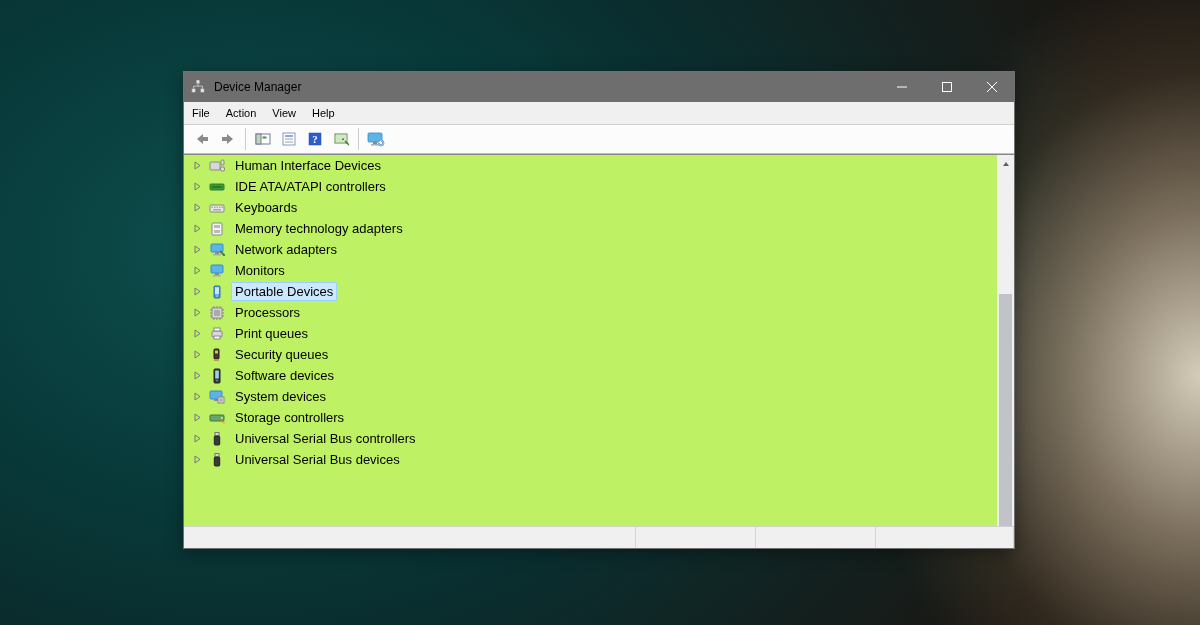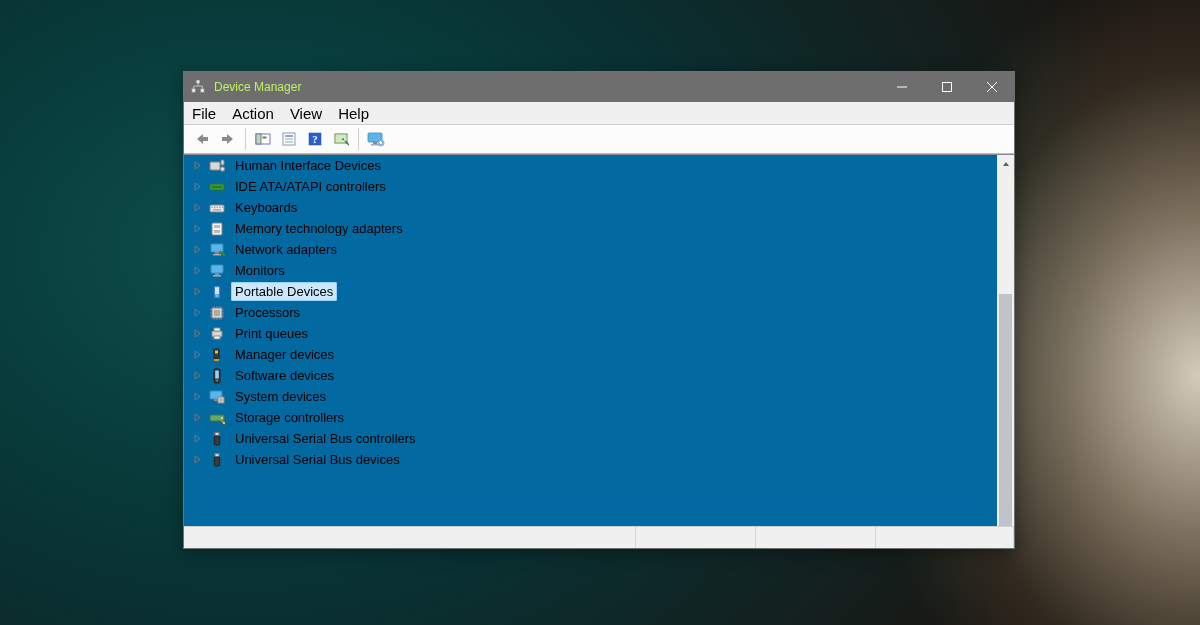--- a/index.html
+++ b/index.html
@@ -13,43 +13,43 @@
     background: radial-gradient(ellipse 450px 550px at 100% 60%, rgba(245,235,215,0.85) 0%, rgba(200,180,150,0.55) 30%, rgba(120,100,70,0.25) 55%, transparent 75%);
     pointer-events:none;
   }
   .window {
     position:absolute; left:183px; top:71px; width:832px; height:478px;
     background:#fff; border:1px solid #707070;
     box-shadow:0 4px 16px rgba(0,0,0,0.35);
     display:flex; flex-direction:column;
   }
   .titlebar {
-    height:30px; background:#6e6e6e; color:#bef264; display:flex; align-items:center;
+    height:30px; background:#6e6e6e; color:#000000; display:flex; align-items:center;
     padding-left:6px; font-size:12px;
   }
   .titlebar .app-icon { width:16px; height:16px; margin-right:8px; display:inline-flex; align-items:center; justify-content:center; }
   .titlebar .title { flex:0 0 auto; }
   .titlebar .spacer { flex:1 1 auto; }
   .titlebar .win-btn { width:45px; height:30px; display:flex; align-items:center; justify-content:center; color:#fff; }
 
   .menubar {
     height:23px; background:#f0f0f0; border-bottom:1px solid #d0d0d0;
-    display:flex; align-items:stretch; font-size:15px;
+    display:flex; align-items:stretch; font-size:11px;
   }
   .menubar .menu-item { padding:0 8px; display:flex; align-items:center; color:#000; }
 
   .toolbar {
     height:29px; background:#fcfcfc; border-bottom:1px solid #bfbfbf;
     display:flex; align-items:center; padding:0 4px 0 6px; gap:2px;
   }
   .toolbar .sep { width:1px; height:22px; background:#ccc; margin:0 3px;}
   .toolbar .tbtn { width:24px; height:23px; display:flex; align-items:center; justify-content:center; border:1px solid transparent; }
 
   .content-wrap { flex:1 1 auto; display:flex; border-top:1px solid #888;}
-  .tree-pane { flex:1 1 auto; background:#0369a1; overflow:hidden; position:relative;padding-left:48px; }
+  .tree-pane { flex:1 1 auto; background:#bef264; overflow:hidden; position:relative;padding-left:48px; }
   .tree { position:absolute; left:0; top:0; right:17px; bottom:0; padding:0; }
   .tree-row { height:21px; display:flex; align-items:center; padding-left:8px; font-size:13px; color:#000; }
   .expander { width:11px; height:11px; margin-right:6px; display:flex; align-items:center; justify-content:center; color:#6a6a6a; font-size:10px; }
   .node-icon { width:16px; height:16px; margin-right:6px; display:inline-flex; align-items:center; justify-content:center; }
   .tree-row .label { padding:1px 3px; border:1px solid transparent; border-radius:1px; }
   .tree-row.selected .label { background:#cce8ff; border:1px solid #99d1ff; }
 
   .vscroll { position:absolute; right:0; top:0; bottom:0; width:17px; background:#f0f0f0; display:flex; flex-direction:column; }
   .vscroll .arrow { height:17px; display:flex; align-items:center; justify-content:center; font-size:9px; color:#505050; }
   .vscroll .track { flex:1 1 auto; position:relative; }
@@ -324,21 +324,21 @@
                 <path d="M2 1 L7 4.5 L2 8 Z" fill="none" stroke="#777" stroke-width="1"></path>
               </svg>
             </span>
             <span class="node-icon">
               <svg width="16" height="16" viewBox="0 0 16 16">
                 <rect x="5" y="2" width="5" height="10" rx="1" fill="#3a3a3a" stroke="#222"></rect>
                 <rect x="6" y="3.5" width="3" height="3" fill="#e8c040"></rect>
                 <rect x="5" y="12" width="5" height="2" fill="#c0a030"></rect>
               </svg>
             </span>
-            <span class="label">Manager devices</span>
+            <span class="label">Security queues</span>
           </div>
           <div class="tree-row">
             <span class="expander">
               <svg width="9" height="9" viewBox="0 0 9 9">
                 <path d="M2 1 L7 4.5 L2 8 Z" fill="none" stroke="#777" stroke-width="1"></path>
               </svg>
             </span>
             <span class="node-icon">
               <svg width="16" height="16" viewBox="0 0 16 16">
                 <rect x="5" y="1" width="6" height="14" rx="1" fill="#3a3a3a" stroke="#222"></rect>

